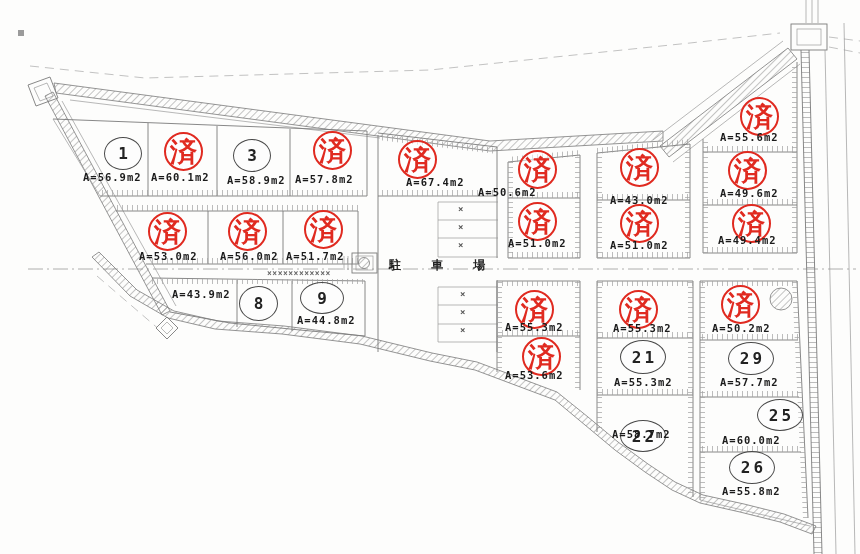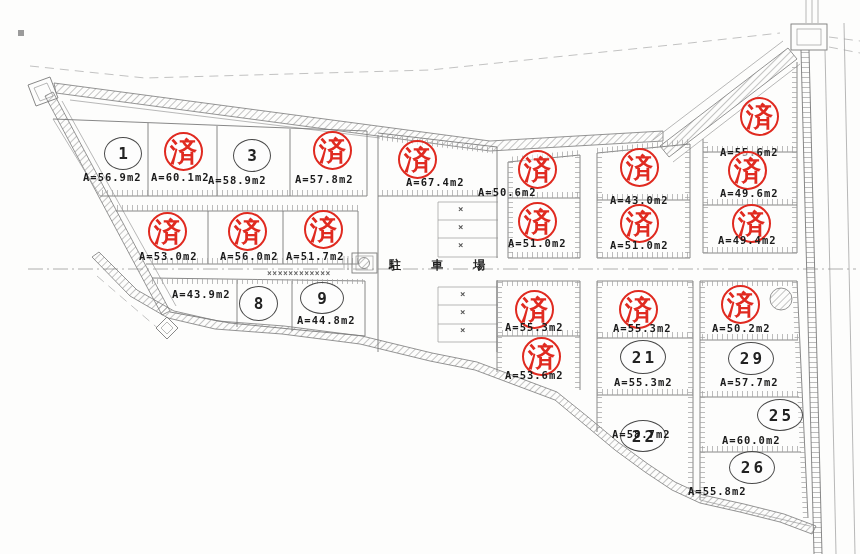--- a/index.html
+++ b/index.html
@@ -151,32 +151,32 @@
   </svg>
 
   <div class="labels">
     <div class="corner-dot"></div>
 
     <div class="numc" style="left:104px;top:137px;width:36px;height:31px">1</div>
     <div class="area" style="left:83px;top:171px">A=56.9m2</div>
     <div class="stamp" style="left:164px;top:132px">済</div>
     <div class="area" style="left:151px;top:171px">A=60.1m2</div>
     <div class="numc" style="left:233px;top:139px;width:36px;height:31px">3</div>
-    <div class="area" style="left:208px;top:174px">A=58.9m2</div>
+    <div class="area" style="left:227px;top:174px">A=58.9m2</div>
     <div class="stamp" style="left:313px;top:131px">済</div>
     <div class="area" style="left:295px;top:173px">A=57.8m2</div>
     <div class="stamp" style="left:398px;top:140px">済</div>
     <div class="area" style="left:406px;top:176px">A=67.4m2</div>
     <div class="stamp" style="left:518px;top:150px">済</div>
     <div class="area" style="left:478px;top:186px">A=50.6m2</div>
     <div class="stamp" style="left:620px;top:148px">済</div>
     <div class="area" style="left:610px;top:194px">A=43.0m2</div>
 
     <div class="stamp" style="left:740px;top:97px">済</div>
-    <div class="area" style="left:720px;top:146px">A=55.6m2</div>
+    <div class="area" style="left:720px;top:131px">A=55.6m2</div>
     <div class="stamp" style="left:728px;top:151px">済</div>
     <div class="area" style="left:720px;top:187px">A=49.6m2</div>
     <div class="stamp" style="left:732px;top:204px">済</div>
     <div class="area" style="left:718px;top:234px">A=49.4m2</div>
 
     <div class="stamp" style="left:518px;top:202px">済</div>
     <div class="area" style="left:508px;top:237px">A=51.0m2</div>
     <div class="stamp" style="left:620px;top:204px">済</div>
     <div class="area" style="left:610px;top:239px">A=51.0m2</div>
 
@@ -204,21 +204,21 @@
     <div class="numc wide" style="left:620px;top:420px;width:44px;height:30px">22</div>
     <div class="area" style="left:612px;top:428px">A=58.7m2</div>
 
     <div class="stamp" style="left:721px;top:285px">済</div>
     <div class="area" style="left:712px;top:322px">A=50.2m2</div>
     <div class="numc wide" style="left:728px;top:342px;width:44px;height:31px">29</div>
     <div class="area" style="left:720px;top:376px">A=57.7m2</div>
     <div class="numc wide" style="left:757px;top:399px;width:44px;height:30px">25</div>
     <div class="area" style="left:722px;top:434px">A=60.0m2</div>
     <div class="numc wide" style="left:729px;top:451px;width:44px;height:31px">26</div>
-    <div class="area" style="left:688px;top:485px">A=55.8m2</div>
+    <div class="area" style="left:722px;top:485px">A=55.8m2</div>
 
     <div class="parking">駐 車 場</div>
     <span class="stall" style="left:458px;top:204px">×</span>
     <span class="stall" style="left:458px;top:222px">×</span>
     <span class="stall" style="left:458px;top:240px">×</span>
     <span class="stall" style="left:460px;top:289px">×</span>
     <span class="stall" style="left:460px;top:307px">×</span>
     <span class="stall" style="left:460px;top:325px">×</span>
 
     <span class="fence">××××××××××××</span>

